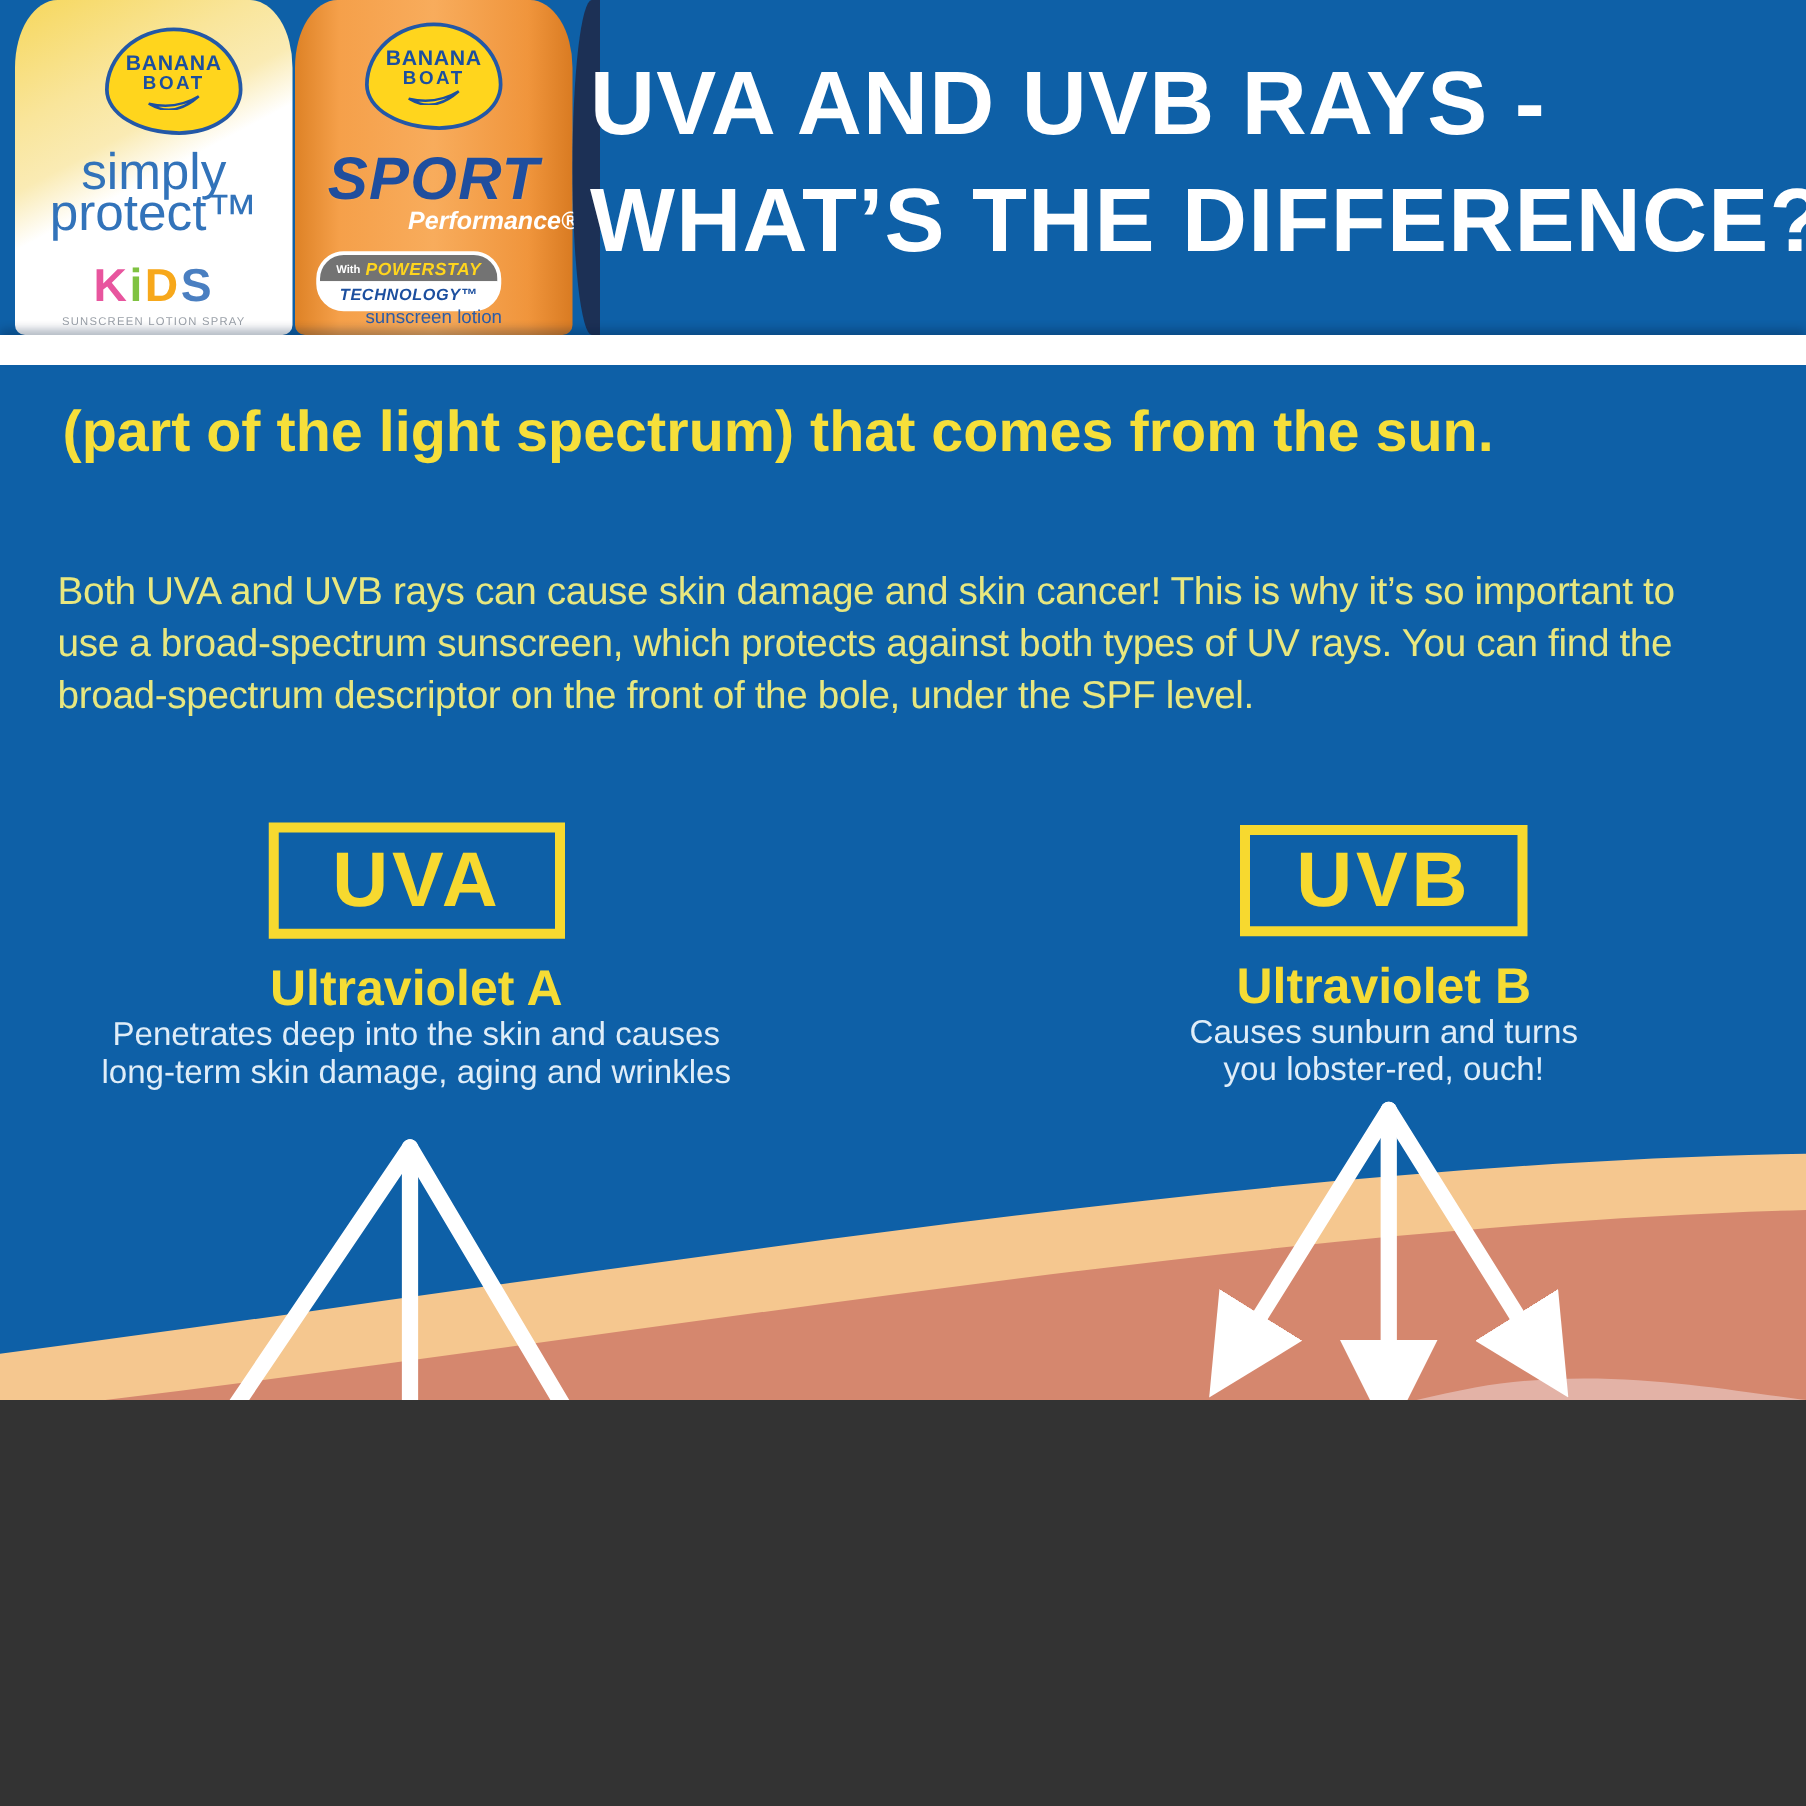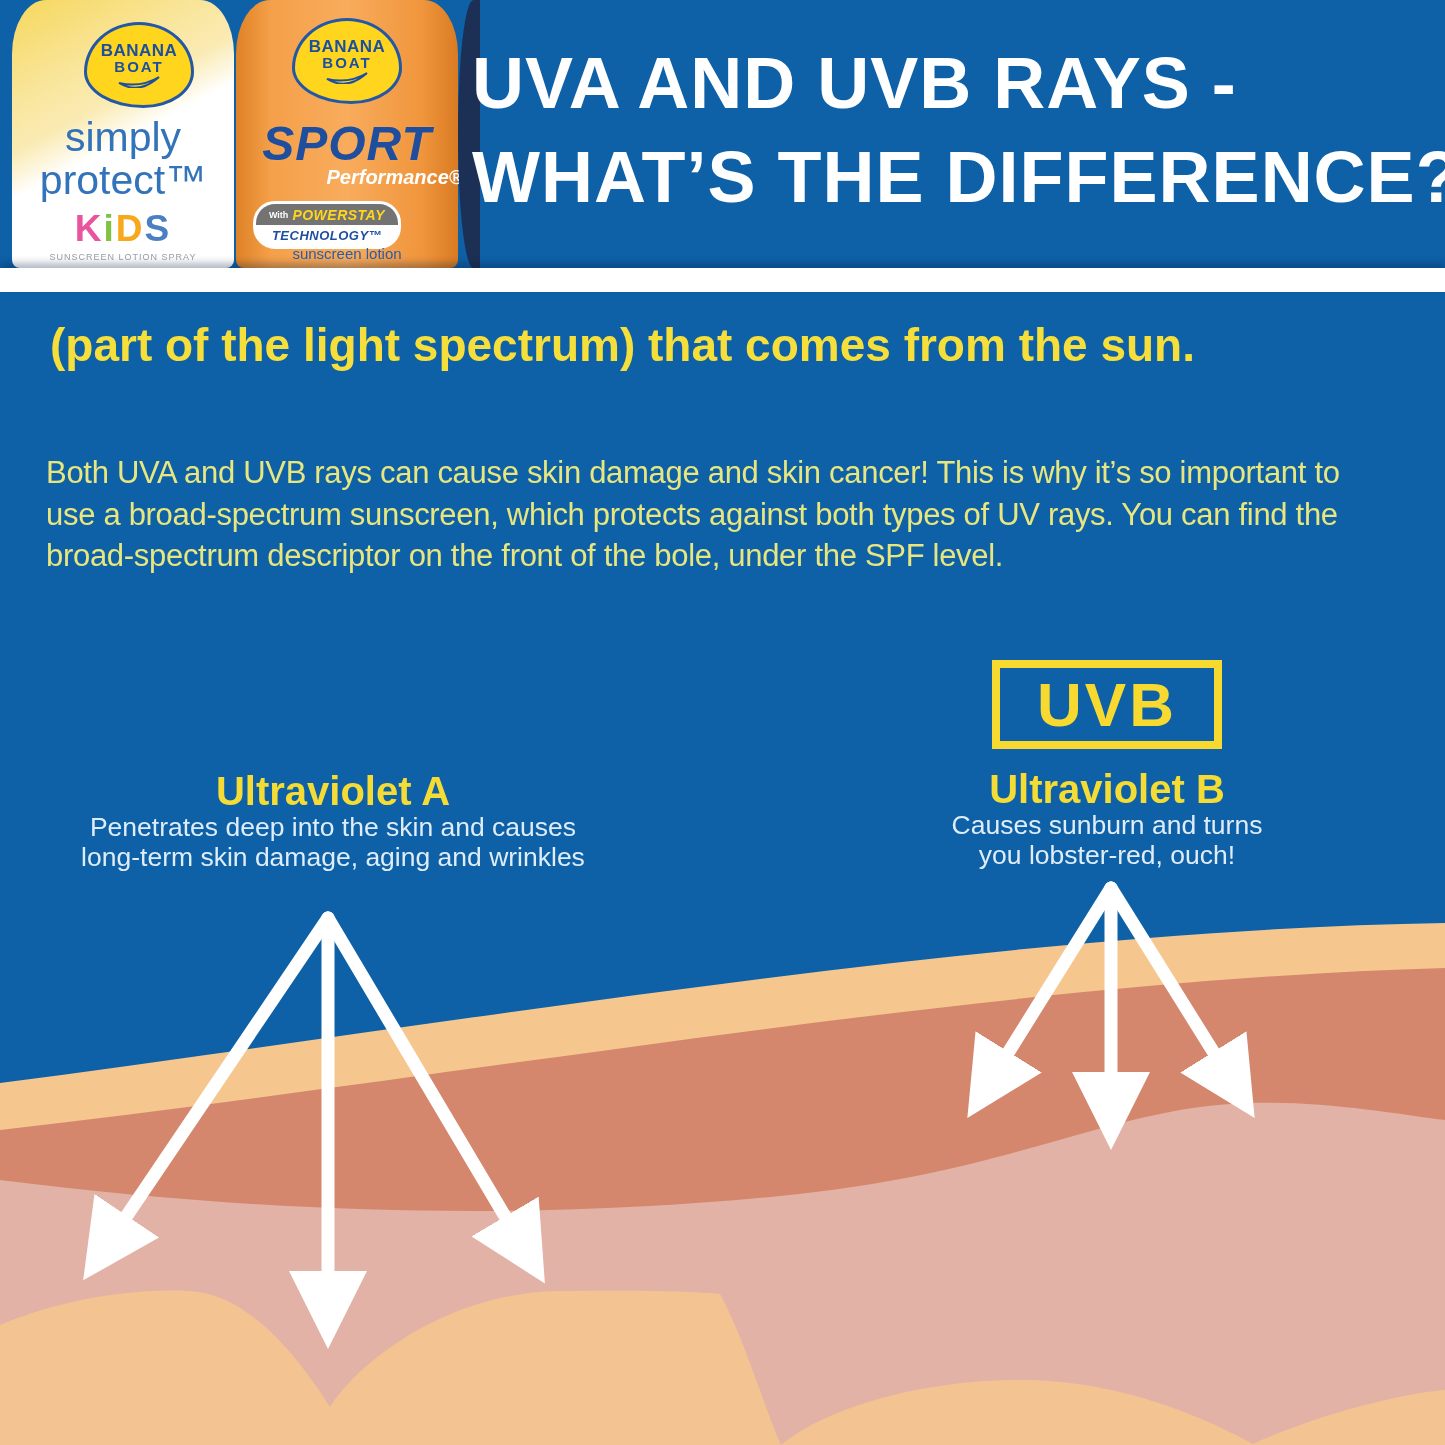--- a/index.html
+++ b/index.html
@@ -1,17 +1,17 @@
 <!DOCTYPE html>
 <html><head>
 <meta charset="utf-8">
 <style>
   html,body{margin:0;padding:0;background:#333;}
   .canvas{
-    position:relative;width:1445px;height:1445px;overflow:hidden;
+    position:relative;width:1445px;height:1120px;overflow:hidden;
     background:#0E60A7;
     font-family:"Liberation Sans",sans-serif;
   }
   
   .bottles-photo{position:absolute;left:10px;top:0;width:470px;height:268px;}
   .bottle{position:absolute;top:0;height:268px;width:222px;border-radius:34px 34px 8px 8px / 54px 54px 8px 8px;}
   .bottle-left{left:2px;background:linear-gradient(152deg,#F6D75C 0%,#F9E59A 26%,#FAEBB4 40%,#FFFFFF 52%,#FFFFFF 100%);}
   .bottle-right{left:226px;background:linear-gradient(90deg,#DE8226 0%,#F5A04A 16%,#F8AC5C 50%,#F0953C 84%,#D97B22 100%);}
   .bottle-shadow{position:absolute;left:448px;top:0;width:22px;height:268px;background:#1C3055;border-radius:70% 0 0 70% / 50% 0 0 50%;}
   .bb-logo{position:absolute;display:flex;flex-direction:column;align-items:center;justify-content:center;
@@ -63,21 +63,21 @@
 
     <div class="bottle bottle-left">
       <div class="bb-logo">
         <div class="l1">BANANA</div>
         <div class="l2">BOAT</div>
         <svg width="44" height="13" viewBox="0 0 44 13">
           <path d="M2,8 Q22,20 42,2 Q24,13 2,8 Z" fill="none" stroke="#1C4F9F" stroke-width="2"></path>
         </svg>
       </div>
       <div class="simply-line" style="top:116px">simply</div>
-      <div class="simply-line" style="top:159px">protect™</div>
+      <div class="simply-line" style="top:149px">protect™</div>
       <div class="kids-line">
         <span style="color: rgb(232, 85, 158);">K</span><span style="color: rgb(127, 194, 65);">i</span><span style="color: rgb(247, 168, 27);">D</span><span style="color: rgb(74, 127, 193);">S</span>
       </div>
       <div class="tiny-sub">SUNSCREEN LOTION SPRAY</div>
     </div>
 
     <div class="bottle bottle-right">
       <div class="bb-logo">
         <div class="l1">BANANA</div>
         <div class="l2">BOAT</div>
@@ -111,20 +111,23 @@
 
   <div class="headline">
     <div>(part of the light spectrum) that comes from the sun.</div>
   </div>
   <div class="body-par">
     <div>Both UVA and UVB rays can cause skin damage and skin cancer! This is why it’s so important to</div>
     <div>use a broad-spectrum sunscreen, which protects against both types of UV rays. You can find the</div>
     <div>broad-spectrum descriptor on the front of the bole, under the SPF level.</div>
   </div>
 
+  <div class="ray-box uva-box">
+    <span class="lbl">UVA</span>
+  </div>
   <div class="ray-subtitle uva-subtitle">Ultraviolet A</div>
   <div class="ray-desc uva-desc">
     <div>Penetrates deep into the skin and causes</div>
     <div>long-term skin damage, aging and wrinkles</div>
   </div>
 
   <div class="ray-box uvb-box">
     <span class="lbl">UVB</span>
   </div>
   <div class="ray-subtitle uvb-subtitle">Ultraviolet B</div>

